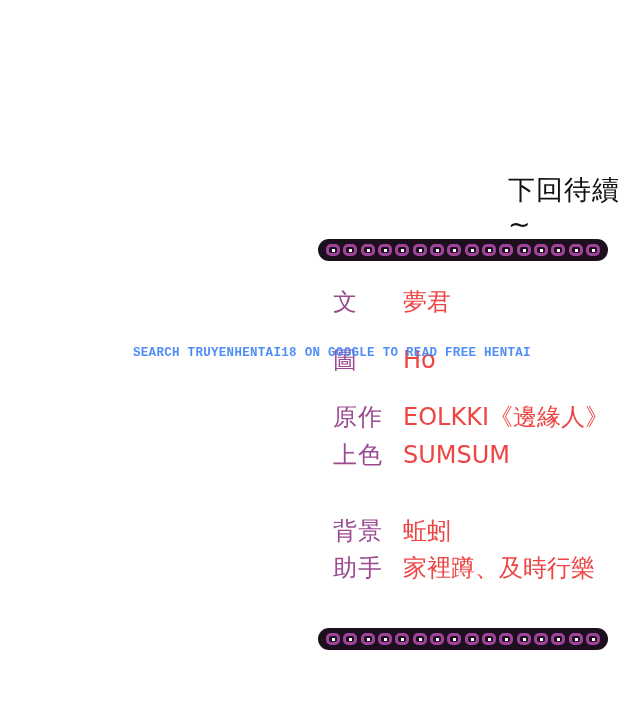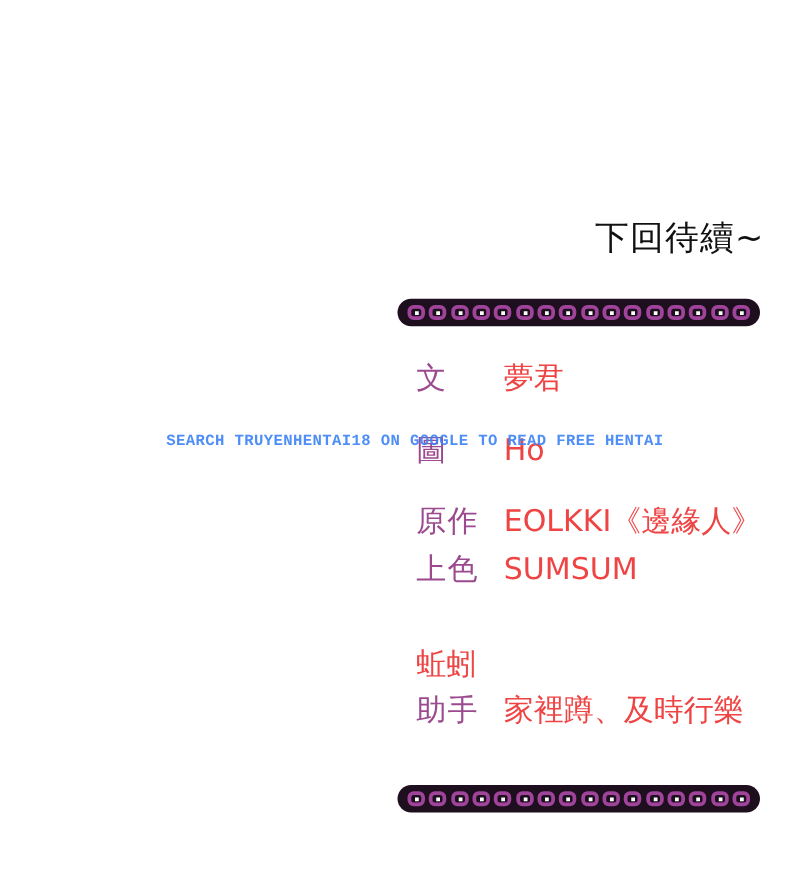--- a/index.html
+++ b/index.html
@@ -1,21 +1,21 @@
 <!DOCTYPE html>
 <html><head>
 <meta charset="utf-8">
 <style>
   html, body { margin: 0; padding: 0; }
   body {
     width: 634px; height: 704px; background: #ffffff; position: relative; overflow: hidden;
     font-family: "DejaVu Sans", sans-serif;
   }
   .to-be-continued {
-    position: absolute; left: 476px; top: 172px;
+    position: absolute; left: 508px; top: 172px;
     font-size: 27px; color: #111; letter-spacing: 1px;
   }
   .chain {
     position: absolute; left: 318px; width: 290px; height: 22px;
     border-radius: 11px; background: #1d0f1d;
     display: flex; align-items: center; justify-content: space-between;
     padding: 0 8px; box-sizing: border-box;
   }
   .chain .link {
     width: 14px; height: 12px; border: 3px solid #a0439b; border-radius: 5px;
@@ -72,20 +72,21 @@
 </div>
 <div class="credit-row" style="top:401px">
   <span class="credit-label">原作</span>
   <span class="credit-value">EOLKKI《邊緣人》</span>
 </div>
 <div class="credit-row" style="top:439px">
   <span class="credit-label">上色</span>
   <span class="credit-value">SUMSUM</span>
 </div>
 <div class="credit-row" style="top:515px">
+  <span class="credit-label">背景</span>
   <span class="credit-value">蚯蚓</span>
 </div>
 <div class="credit-row" style="top:552px">
   <span class="credit-label">助手</span>
   <span class="credit-value">家裡蹲、及時行樂</span>
 </div>
 
 <div class="chain chain-bottom">
   <span class="link"></span>
   <span class="link"></span>

